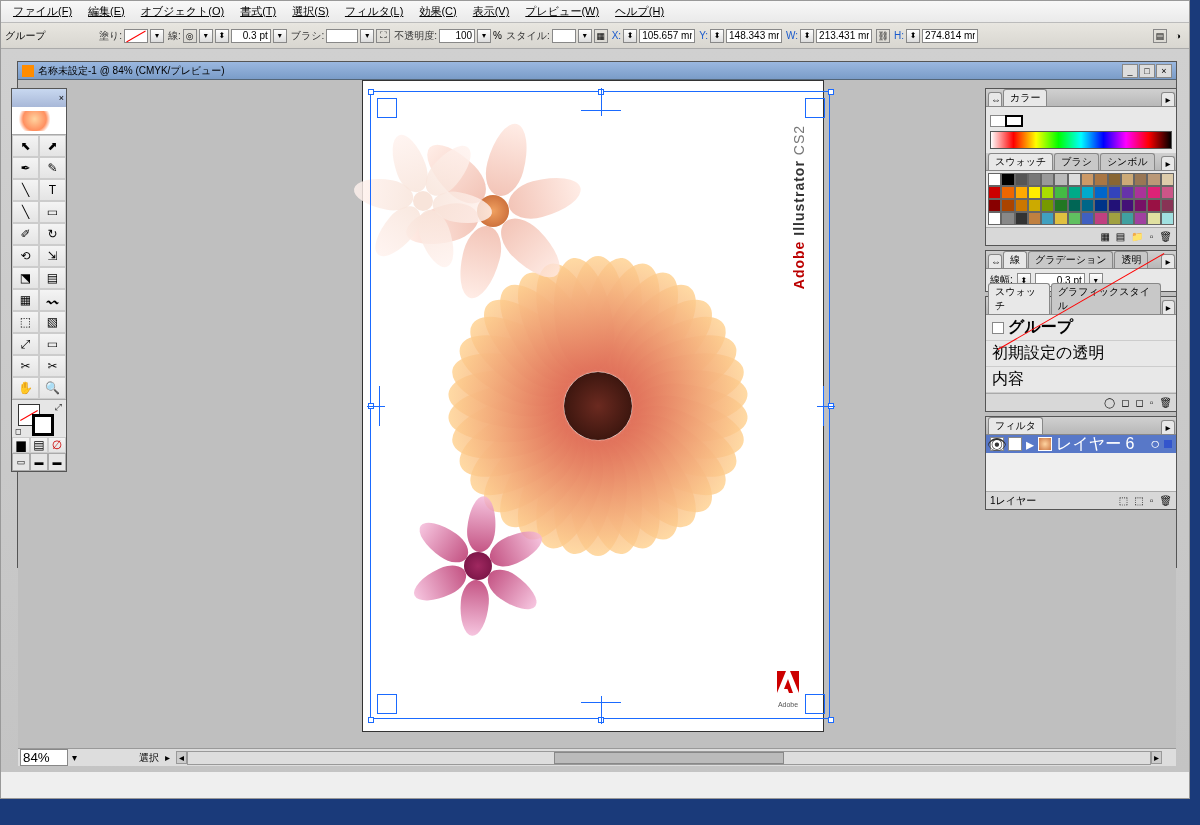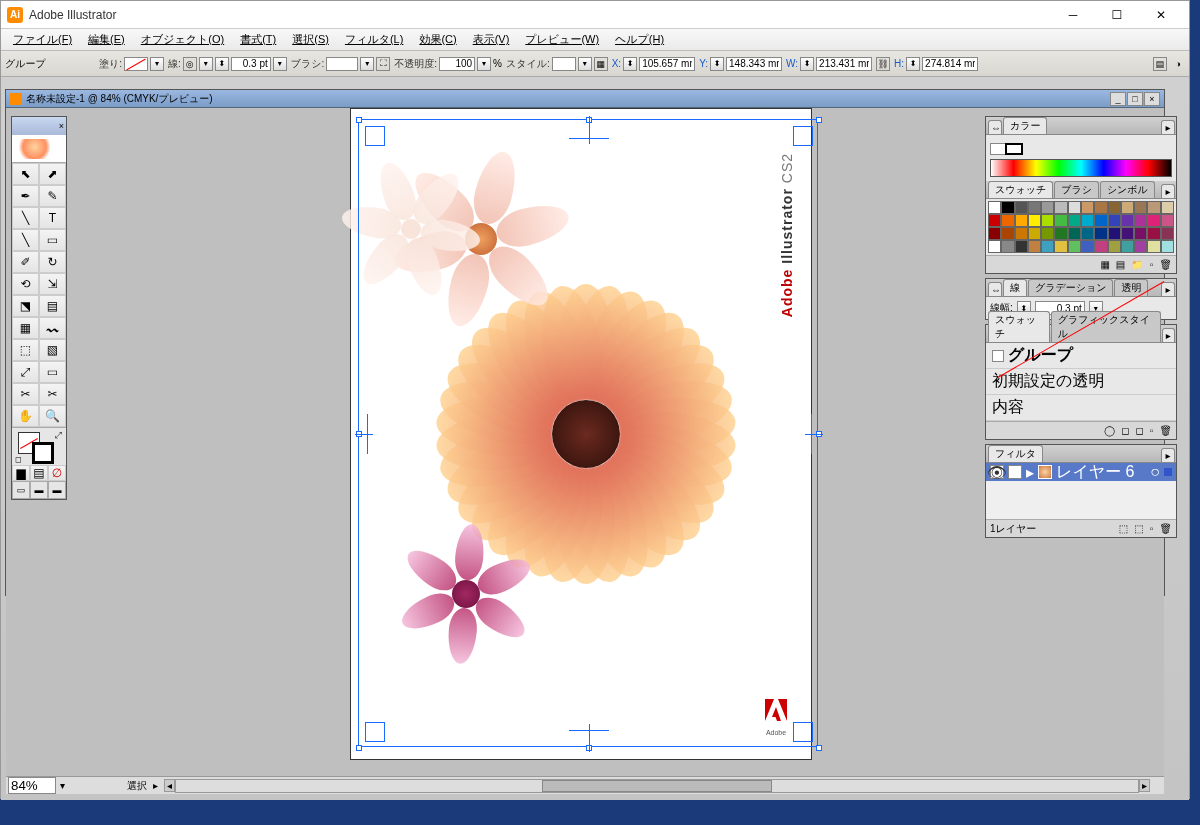--- a/index.html
+++ b/index.html
@@ -21,21 +21,21 @@
 .cb-label { color: #333; }
 .cb-swatch { width: 24px; height: 14px; border: 1px solid #888; background: #fff; position: relative; }
 .diag-red::after { content:''; position:absolute; left:0; top:50%; width:100%; border-top:1.5px solid red; transform:rotate(-30deg); }
 .cb-input { width: 56px; height: 14px; border: 1px solid #888; background: #fff; font-size: 10px; padding: 0 2px; text-align:right; }
 .cb-btn { width: 14px; height: 14px; border: 1px solid #888; background: linear-gradient(#fff,#ddd); font-size:8px; display:flex;align-items:center;justify-content:center; }
 .cb-icon { width:14px;height:14px;border:1px solid #888;display:flex;align-items:center;justify-content:center;font-size:9px; }
 
 .workspace { position: relative; height: 723px; background: linear-gradient(#d0d0d0, #c4c4c4); }
 
 
-.doc-window { position: absolute; top: 12px; left: 4px; width: 1160px; height: 507px; background: #bfbfbf; border: 1px solid #555; }
+.doc-window { position: absolute; top: 12px; left: 16px; width: 1160px; height: 507px; background: #bfbfbf; border: 1px solid #555; }
 .doc-titlebar { height: 18px; background: linear-gradient(#9bb8e0, #7a9cc8); display: flex; align-items: center; padding: 0 4px; font-size: 10px; color: #000; border-bottom:1px solid #567; }
 .doc-titlebar .icon { width: 12px; height: 12px; background: #ff8c00; margin-right: 4px; }
 .doc-titlebar .fill { flex: 1; }
 .doc-ctl { width: 16px; height: 14px; background: #ddd; border: 1px solid #888; margin-left: 1px; font-size:9px; display:flex;align-items:center;justify-content:center;}
 .canvas-area { position: relative; height: 668px; background: #bfbfbf; overflow:hidden;}
 .artboard { position: absolute; left: 344px; top: 0; width: 462px; height: 652px; background: #fff; border: 1px solid #333; }
 .bbox { position: absolute; left: 352px; top: 11px; width: 460px; height: 628px; border: 1px solid #1a6aff; pointer-events:none;}
 .handle { position:absolute; width:6px;height:6px;border:1px solid #1a6aff;background:#fff; }
 .guide { position:absolute; background:#1a6aff; }
 .doc-status { height: 18px; background: #ddd; border-top: 1px solid #999; display:flex; align-items:center; font-size:10px; }
@@ -76,29 +76,20 @@
 .flower-center{position:absolute;border-radius:50%;}
 .petal{position:absolute;border-radius:50% 50% 50% 50% / 60% 60% 40% 40%;}
 .vtext { position:absolute; writing-mode:vertical-rl; font-size:14px; letter-spacing:1px; }
 .adobe-logo-sm { position:absolute; width:22px; height:26px; }
 </style>
 </head>
 <body>
 
 <div class="app-window">
 
-  <div class="titlebar">
-    <div class="logo">Ai</div>
-    <div class="title">Adobe Illustrator</div>
-    <div class="win-controls">
-      <div class="win-btn">─</div>
-      <div class="win-btn">☐</div>
-      <div class="win-btn">✕</div>
-    </div>
-  </div>
 
   <div class="menubar">
     <span>ファイル(F)</span>
     <span>編集(E)</span>
     <span>オブジェクト(O)</span>
     <span>書式(T)</span>
     <span>選択(S)</span>
     <span>フィルタ(L)</span>
     <span>効果(C)</span>
     <span>表示(V)</span>

